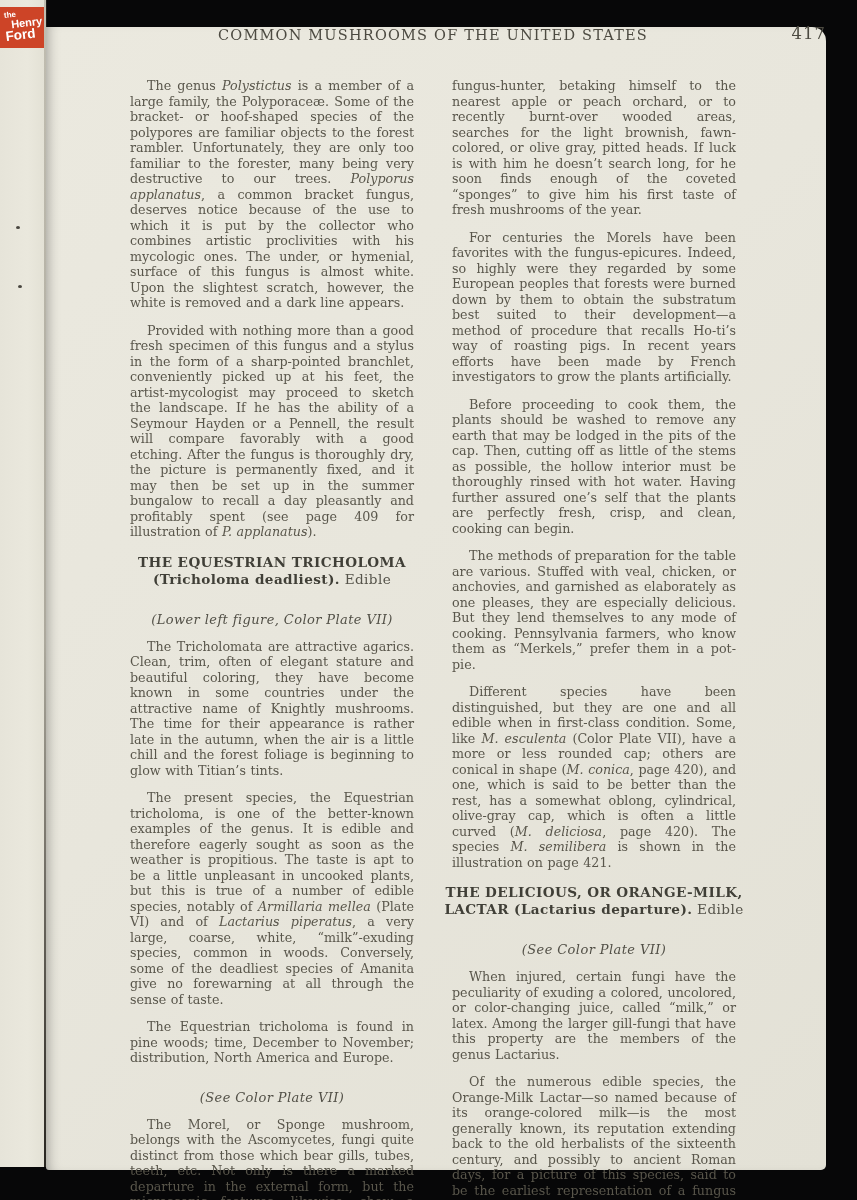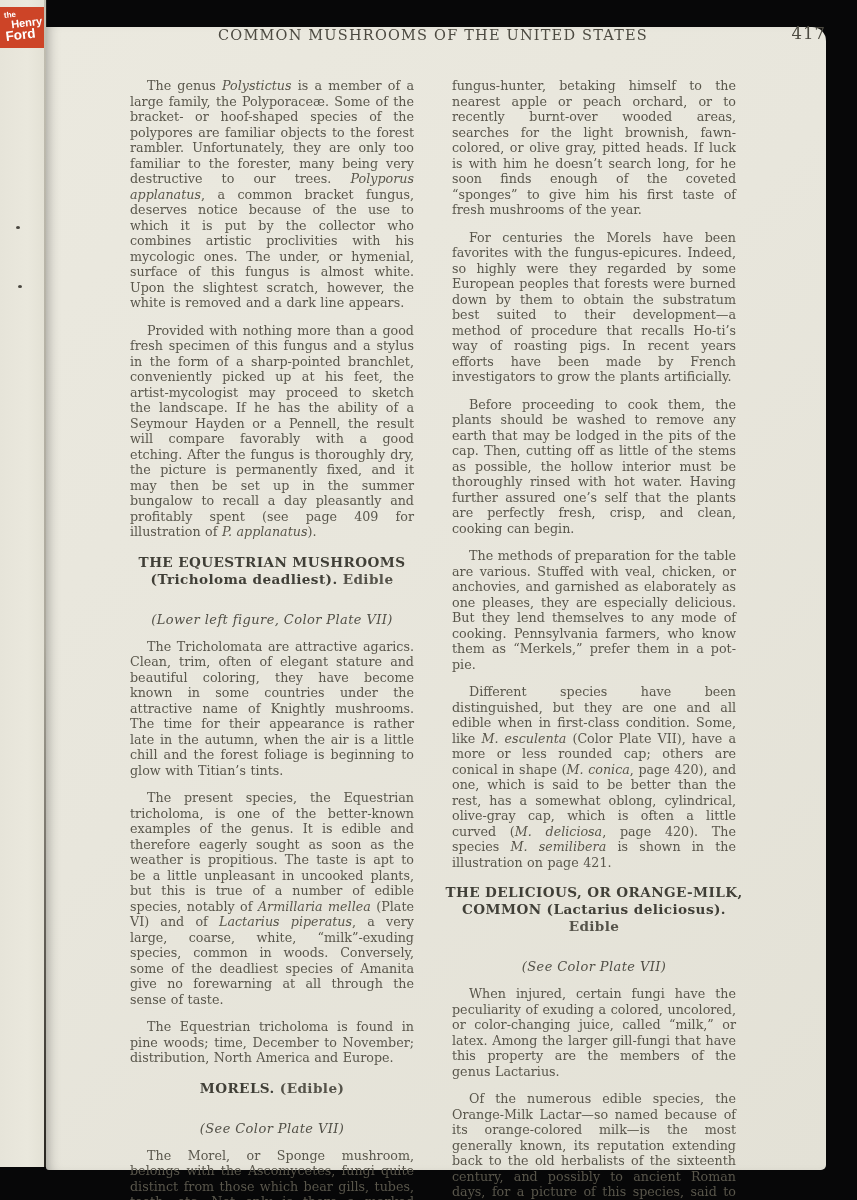--- a/index.html
+++ b/index.html
@@ -43,21 +43,21 @@
     margin:12px;text-indent:17px;text-align:justify;
     font-size:12.7px;line-height:15.5px;color:#59564b;
     word-spacing:.5px;
   }
   .para.noindent{text-indent:0;}
   .heading{
     text-align:center;margin:14px 0 4px;font-size:13.6px;line-height:17px;
     color:#403f37;letter-spacing:.4px;
   }
   .heading b{font-weight:bold;}
-  .heading .tail{font-weight:bold;color:#55534a;margin-top:14px;}
+  .heading .tail{font-weight:normal;color:#55534a;margin-top:14px;}
   .caption{
     text-align:center;font-style:italic;margin:24px 0 10px;
     font-size:13px;color:#514f46;letter-spacing:.4px;
   }
   
   .logo{
     position:absolute;left:0;top:7px;width:44px;height:41px;
     background:#cd4427;color:#ffffff;overflow:hidden;z-index:5;
   }
   .logo-inner{
@@ -96,42 +96,39 @@
 <div class="page">
   <div class="page-header">
     <div class="header-title">COMMON MUSHROOMS OF THE UNITED STATES</div>
     <div class="page-number">417</div>
   </div>
   <div class="columns">
     <div class="col">
         <p class="para">The genus <i>Polystictus</i> is a member of a large family, the Polyporaceæ. Some of the bracket- or hoof-shaped species of the polypores are familiar objects to the forest rambler. Unfortunately, they are only too familiar to the forester, many being very destructive to our trees. <i>Polyporus applanatus</i>, a common bracket fungus, deserves notice because of the use to which it is put by the collector who combines artistic proclivities with his mycologic ones. The under, or hymenial, surface of this fungus is almost white. Upon the slightest scratch, however, the white is removed and a dark line appears.</p>
         <p class="para">Provided with nothing more than a good fresh specimen of this fungus and a stylus in the form of a sharp-pointed branchlet, conveniently picked up at his feet, the artist-mycologist may proceed to sketch the landscape. If he has the ability of a Seymour Hayden or a Pennell, the result will compare favorably with a good etching. After the fungus is thoroughly dry, the picture is permanently fixed, and it may then be set up in the summer bungalow to recall a day pleasantly and profitably spent (see page 409 for illustration of <i>P. applanatus</i>).</p>
         <div class="heading">
-          <div><b>THE EQUESTRIAN MUSHROOMS</b></div>
+          <div><b>THE EQUESTRIAN TRICHOLOMA</b></div>
           <div><b>(Tricholoma deadliest).</b><span class="tail">  Edible</span></div>
         </div>
         <div class="caption">(Lower left figure, Color Plate VII)</div>
         <p class="para">The Tricholomata are attractive agarics. Clean, trim, often of elegant stature and beautiful coloring, they have become known in some countries under the attractive name of Knightly mushrooms.  The time for their appearance is rather late in the autumn, when the air is a little chill and the forest foliage is beginning to glow with Titian’s tints.</p>
         <p class="para">The present species, the Equestrian tricholoma, is one of the better-known examples of the genus.  It is edible and therefore eagerly sought as soon as the weather is propitious. The taste is apt to be a little unpleasant in uncooked plants, but this is true of a number of edible species, notably of <i>Armillaria mellea</i> (Plate VI) and of <i>Lactarius piperatus</i>, a very large, coarse, white, “milk”-exuding species, common in woods.  Conversely, some of the deadliest species of Amanita give no forewarning at all through the sense of taste.</p>
         <p class="para">The Equestrian tricholoma is found in pine woods; time, December to November; distribution, North America and Europe.</p>
-        <div class="heading">
-          <div><b>MORELS.</b><span class="tail">  (Edible)</span></div>
-        </div>
         <div class="caption">(See Color Plate VII)</div>
         <p class="para">The Morel, or Sponge mushroom, belongs with the Ascomycetes, fungi quite distinct from those which bear gills, tubes, teeth, etc. Not only is there a marked departure in the external form, but the microscopic features, likewise, show a fundamental difference (see pages 420-421).</p>
       </div>
     <div class="col">
         <p class="para noindent">fungus-hunter, betaking himself to the nearest apple or peach orchard, or to recently burnt-over wooded areas, searches for the light brownish, fawn-colored, or olive gray, pitted heads.  If luck is with him he doesn’t search long, for he soon finds enough of the coveted “sponges” to give him his first taste of fresh mushrooms of the year.</p>
         <p class="para">For centuries the Morels have been favorites with the fungus-epicures.  Indeed, so highly were they regarded by some European peoples that forests were burned down by them to obtain the substratum best suited to their development—a method of procedure that recalls Ho-ti’s way of roasting pigs.  In recent years efforts have been made by French investigators to grow the plants artificially.</p>
         <p class="para">Before proceeding to cook them, the plants should be washed to remove any earth that may be lodged in the pits of the cap.  Then, cutting off as little of the stems as possible, the hollow interior must be thoroughly rinsed with hot water.  Having further assured one’s self that the plants are perfectly fresh, crisp, and clean, cooking can begin.</p>
         <p class="para">The methods of preparation for the table are various.  Stuffed with veal, chicken, or anchovies, and garnished as elaborately as one pleases, they are especially delicious.  But they lend themselves to any mode of cooking.  Pennsylvania farmers, who know them as “Merkels,” prefer them in a pot-pie.</p>
         <p class="para">Different species have been distinguished, but they are one and all edible when in first-class condition.  Some, like <i>M. esculenta</i> (Color Plate VII), have a more or less rounded cap; others are conical in shape (<i>M. conica</i>, page 420), and one, which is said to be better than the rest, has a somewhat oblong, cylindrical, olive-gray cap, which is often a little curved (<i>M. deliciosa</i>, page 420).  The species <i>M. semilibera</i> is shown in the illustration on page 421.</p>
         <div class="heading">
           <div><b>THE DELICIOUS, OR ORANGE-MILK,</b></div>
-          <div><b>COMMON (Lactarius deliciosus).</b><span class="tail">  Edible</span></div>
+          <div><b>LACTAR (Lactarius departure).</b><span class="tail">  Edible</span></div>
         </div>
         <div class="caption">(See Color Plate VII)</div>
         <p class="para">When injured, certain fungi have the peculiarity of exuding a colored, uncolored, or color-changing juice, called “milk,” or latex. Among the larger gill-fungi that have this property are the members of the genus Lactarius.</p>
         <p class="para">Of the numerous edible species, the Orange-Milk Lactar—so named because of its orange-colored milk—is the most generally known, its reputation extending back to the old herbalists of the sixteenth century, and possibly to ancient Roman days, for a picture of this species, said to be the earliest representation of a fungus extant, was discovered on a wall in ill-fated Pompeii.</p>
         <p class="para">The following quotations will convey some idea of the esteem in which it was and is still held.</p>
         <p class="para">Sowerby says: “It is very luscious eating, full of rich gravy, with a little of the flavour of mussels.”  Sir James Smith pronounces it “the most delicious mushroom known.”  Other</p>
       </div>
   </div>
 </div>
 

